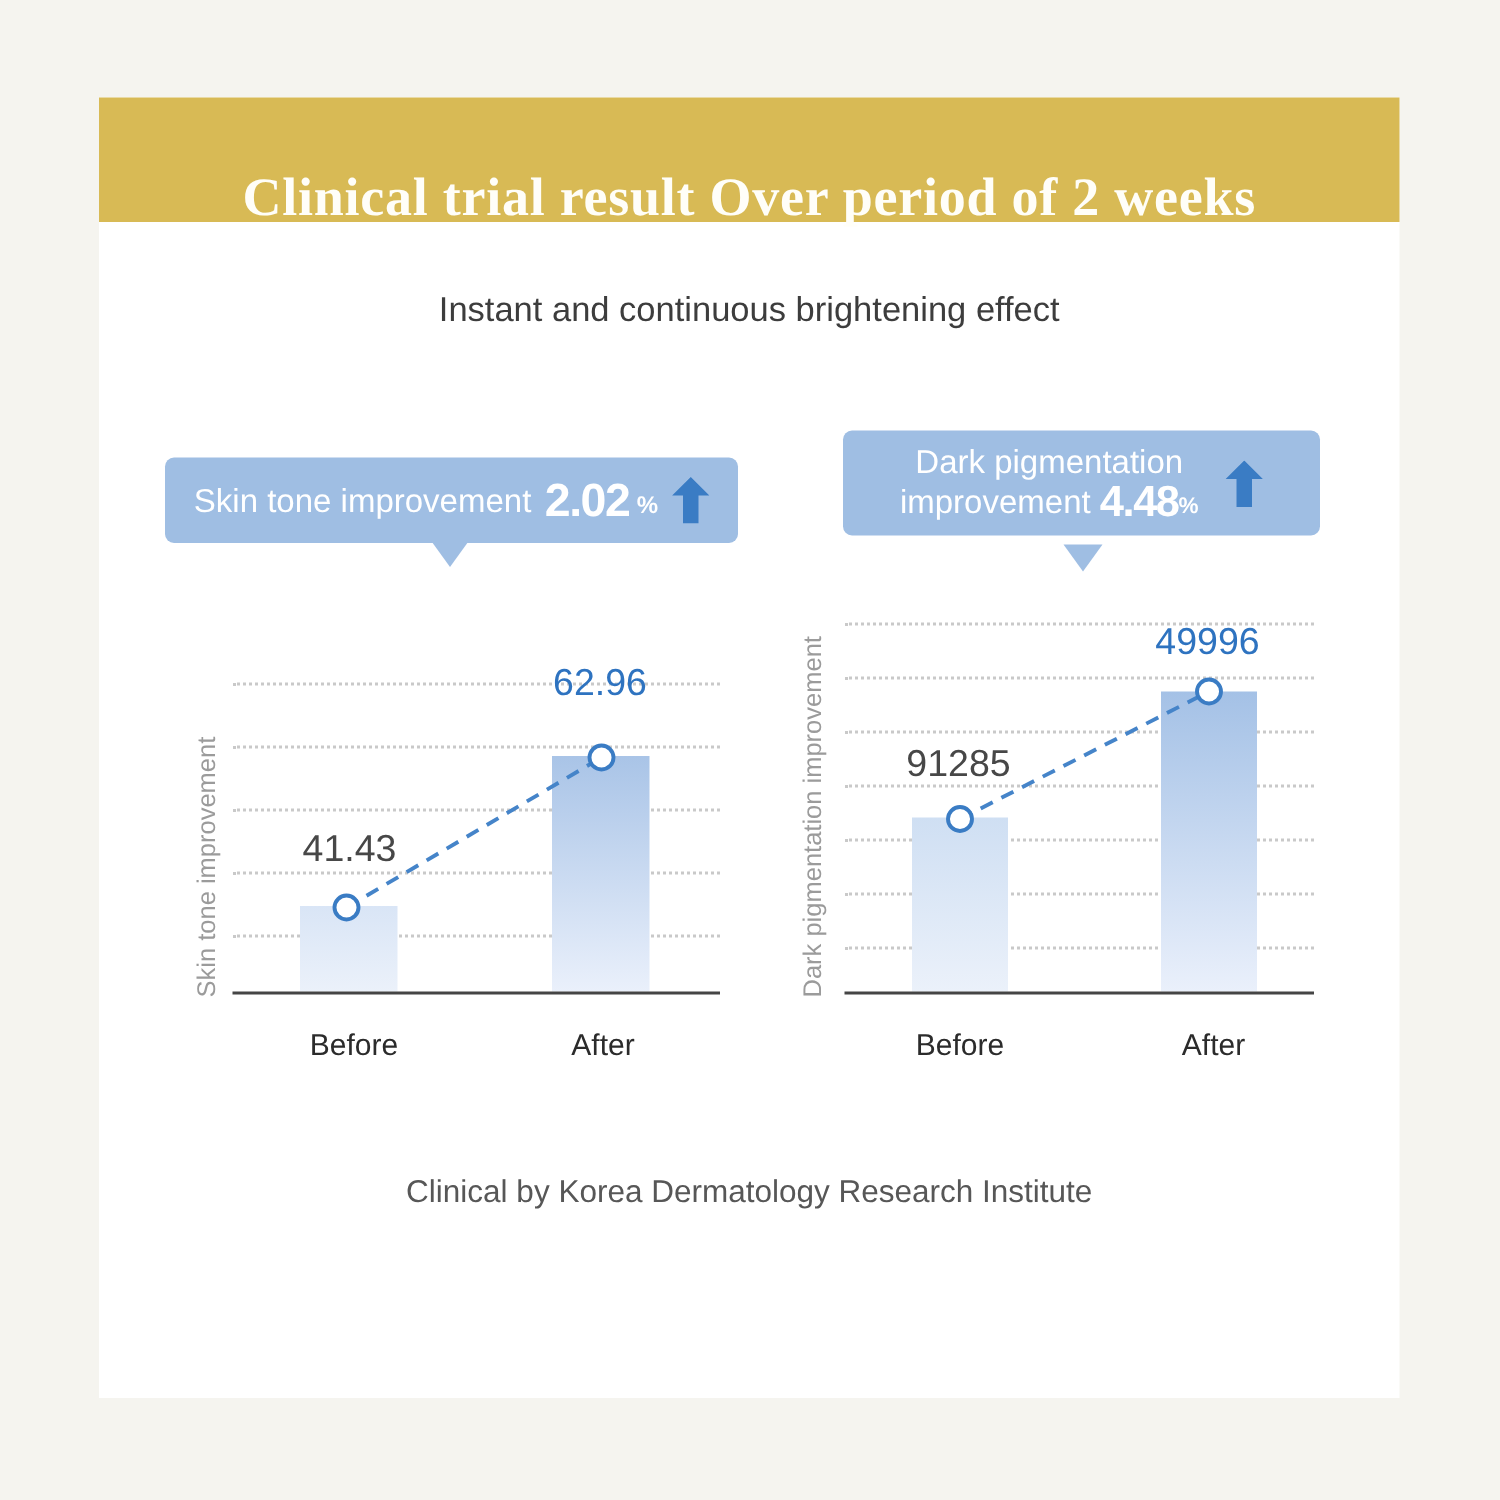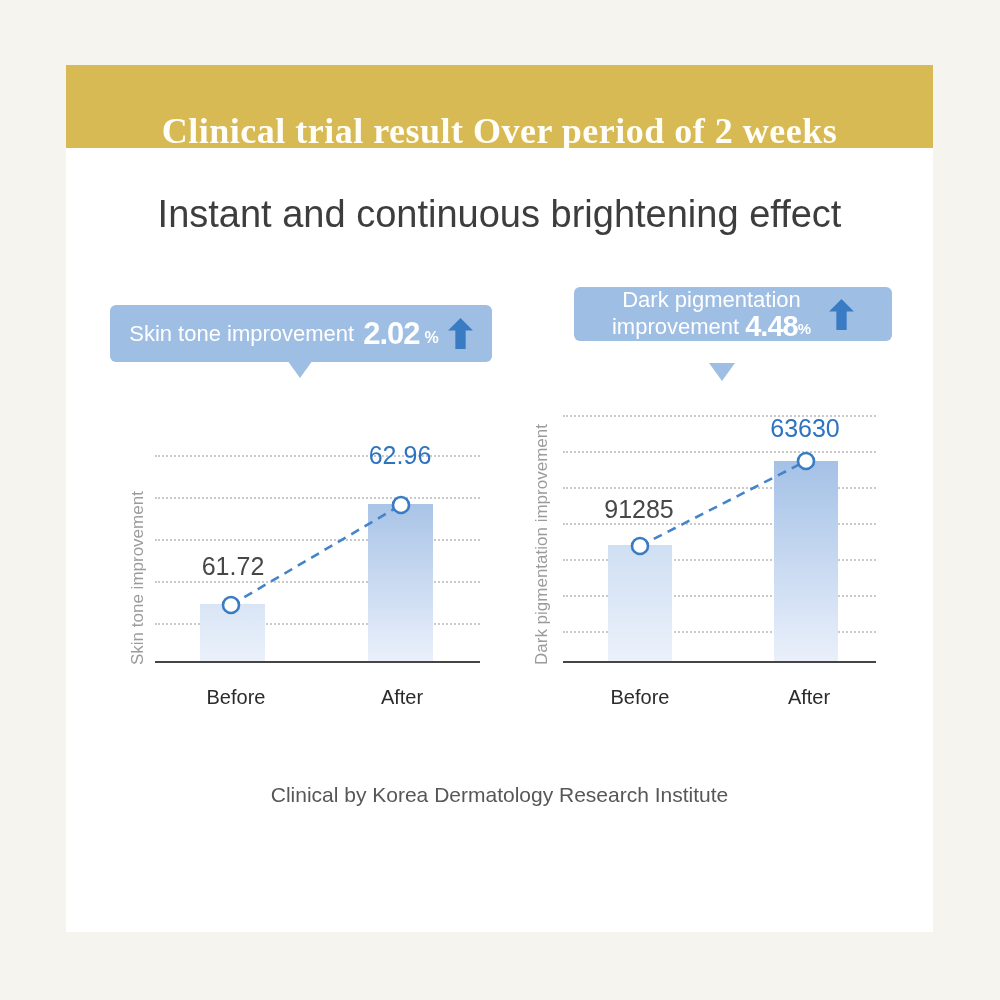--- a/index.html
+++ b/index.html
@@ -2,25 +2,25 @@
 <html><head>
 <meta charset="utf-8">
 <style>
   html,body{margin:0;padding:0;}
   .page{position:relative;width:1000px;height:1000px;background:#f5f4ef;font-family:"Liberation Sans",sans-serif;overflow:hidden;}
   .card{position:absolute;left:66px;top:65px;width:867px;height:867px;background:#ffffff;}
 
   .banner{position:absolute;left:0;top:0;width:867px;height:83px;background:#d8ba55;display:flex;align-items:center;justify-content:center;}
   .banner span{font-family:"Liberation Serif",serif;font-weight:bold;font-size:36px;color:#fffef8;letter-spacing:.5px;margin-top:48px;}
 
-  .subtitle{position:absolute;left:0;top:128px;width:867px;text-align:center;font-size:38px;color:#3d3d3d;}
+  .subtitle{position:absolute;left:0;top:128px;width:867px;text-align:center;font-size:23px;color:#3d3d3d;}
 
   .badge{position:absolute;background:#9fbee3;border-radius:6px;color:#ffffff;display:flex;align-items:center;justify-content:center;}
   .badge-left{left:44px;top:240px;width:382px;height:57px;gap:9px;}
-  .badge-right{left:496px;top:222px;width:318px;height:54px;gap:18px;margin-left:12px;}
+  .badge-right{left:496px;top:222px;width:318px;height:70px;gap:18px;}
   .badge-label{font-size:22px;}
   .badge-value{font-size:31px;font-weight:bold;letter-spacing:-1px;}
   .badge-unit{font-size:16px;font-weight:bold;align-self:center;margin-top:8px;margin-left:-4px;}
   .arrow{width:25px;height:31px;fill:#3a7cc4;}
   .badge-right .textcol{text-align:center;font-size:22px;line-height:27px;}
   .badge-right .bigval{font-size:29px;font-weight:bold;letter-spacing:-1px;vertical-align:-2px;}
   .badge-right .smallpct{font-size:15px;font-weight:bold;}
   .pointer{position:absolute;width:0;height:0;border-left:13px solid transparent;border-right:13px solid transparent;border-top:18px solid #9fbee3;}
   .pointer-left{left:221px;top:295px;}
   .pointer-right{left:643px;top:298px;}
@@ -92,38 +92,38 @@
 
     <div class="ylabel yl-left">Skin tone improvement</div>
     <div class="grid gl" style="top:390px"></div>
     <div class="grid gl" style="top:432px"></div>
     <div class="grid gl" style="top:474px"></div>
     <div class="grid gl" style="top:516px"></div>
     <div class="grid gl" style="top:558px"></div>
     <div class="bar bar-l-before"></div>
     <div class="bar bar-l-after"></div>
     <div class="axis axis-left"></div>
-    <div class="vlabel v-dark" style="left:167px;top:487px">61.72</div>
+    <div class="vlabel v-dark" style="left:167px;top:487px">41.43</div>
     <div class="vlabel v-blue" style="left:334px;top:376px">62.96</div>
     <div class="xlabel" style="left:170px;top:621px">Before</div>
     <div class="xlabel" style="left:336px;top:621px">After</div>
 
     <div class="ylabel yl-right">Dark pigmentation improvement</div>
     <div class="grid gr" style="top:350px"></div>
     <div class="grid gr" style="top:386px"></div>
     <div class="grid gr" style="top:422px"></div>
     <div class="grid gr" style="top:458px"></div>
     <div class="grid gr" style="top:494px"></div>
     <div class="grid gr" style="top:530px"></div>
     <div class="grid gr" style="top:566px"></div>
     <div class="bar bar-r-before"></div>
     <div class="bar bar-r-after"></div>
     <div class="axis axis-right"></div>
     <div class="vlabel v-dark" style="left:573px;top:430px">91285</div>
-    <div class="vlabel v-blue" style="left:739px;top:349px">63630</div>
+    <div class="vlabel v-blue" style="left:739px;top:349px">49996</div>
     <div class="xlabel" style="left:574px;top:621px">Before</div>
     <div class="xlabel" style="left:743px;top:621px">After</div>
 
     <svg class="overlay">
       <path class="dashline" d="M165 540 L335 440"></path>
       <path class="dashline" d="M574 481 L740 396"></path>
       <circle class="marker" cx="165" cy="540" r="8"></circle>
       <circle class="marker" cx="335" cy="440" r="8"></circle>
       <circle class="marker" cx="574" cy="481" r="8"></circle>
       <circle class="marker" cx="740" cy="396" r="8"></circle>

